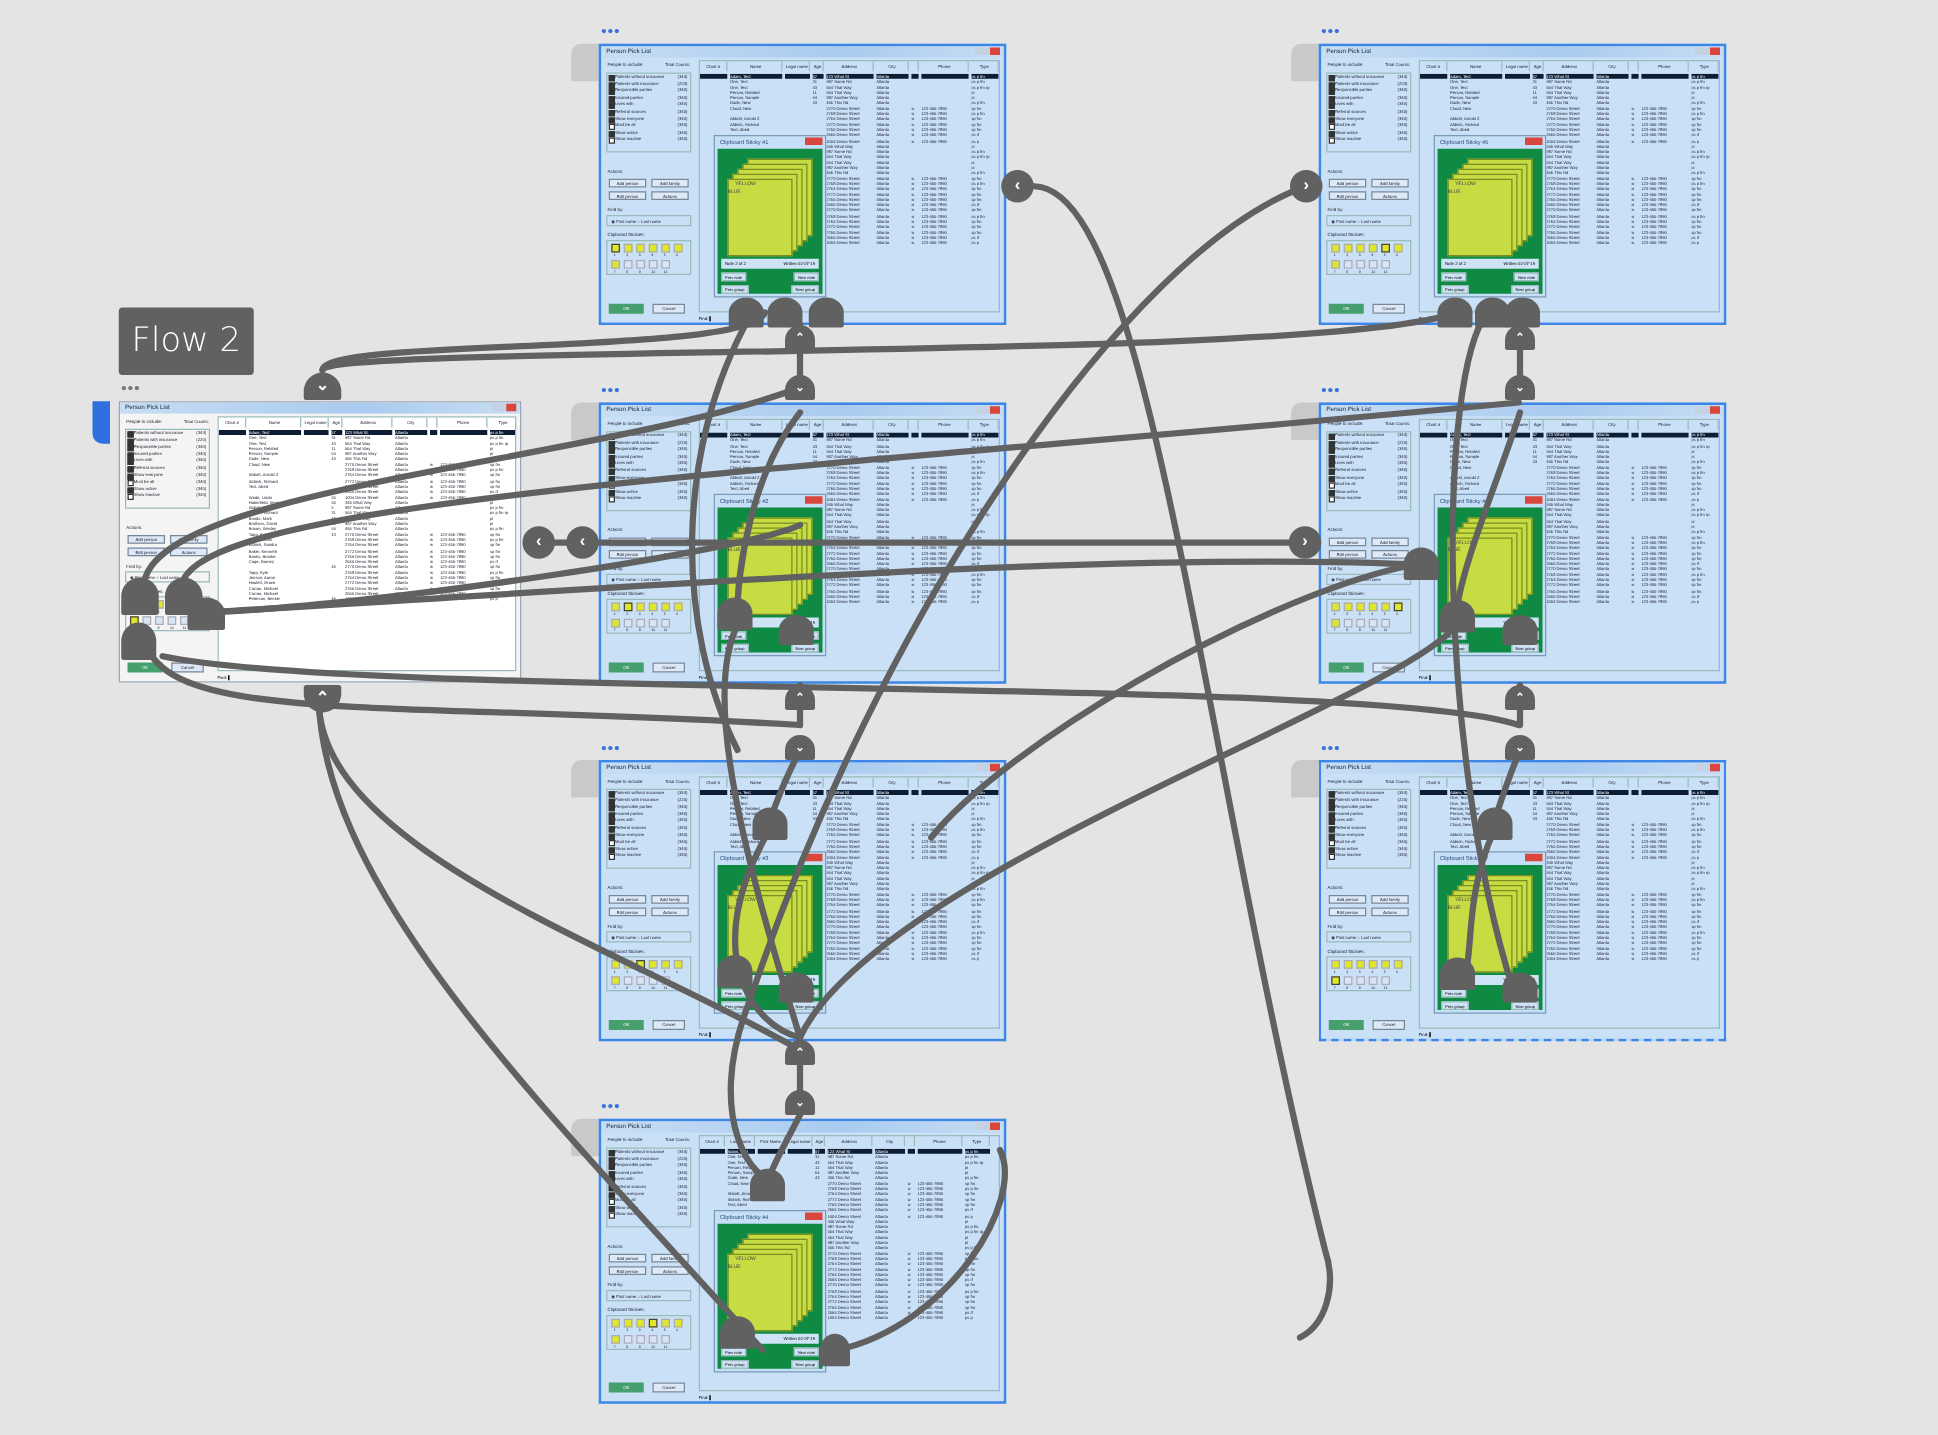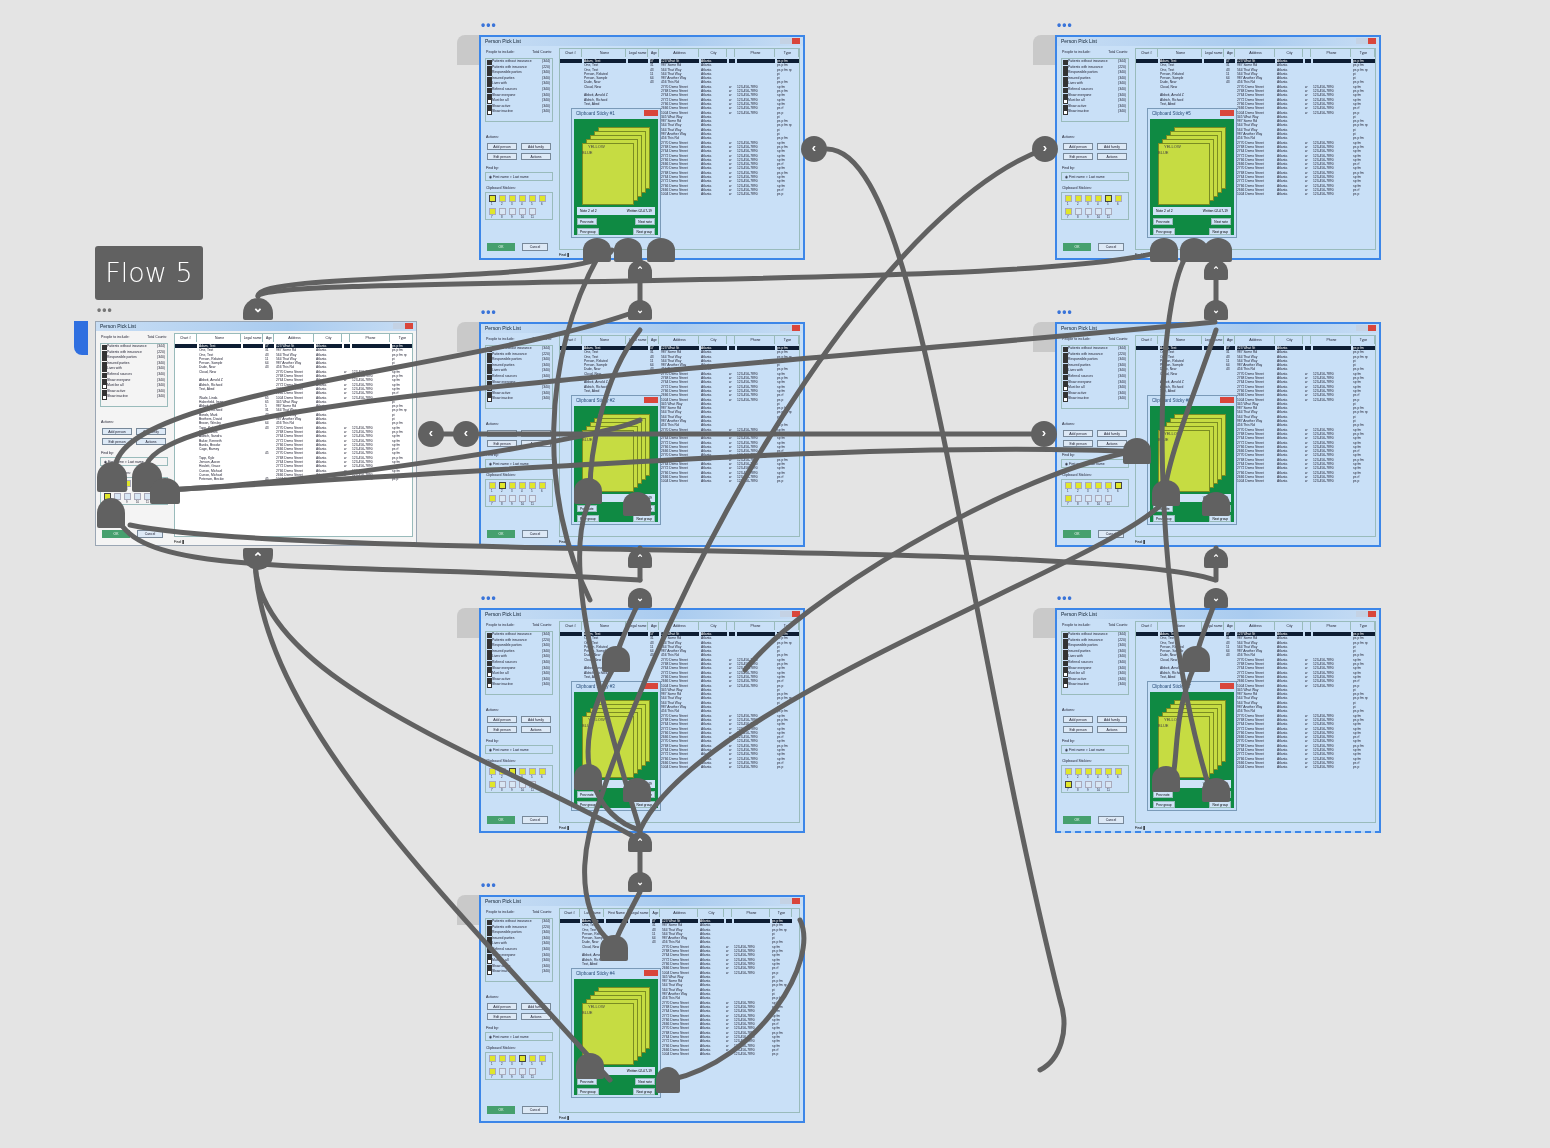--- a/index.html
+++ b/index.html
@@ -55,21 +55,21 @@
 .conn.side{width:26px;height:26px;border-radius:13px;line-height:24px}
 .conn.down{width:30px;height:22px;border-radius:15px 15px 2px 2px;line-height:20px}
 .conn.up{width:30px;height:22px;border-radius:2px 2px 15px 15px;line-height:20px}
 .conn.dual{width:24px;height:20px;border-radius:12px 12px 2px 2px;font-size:9px;line-height:20px}
 .blob{position:absolute;background:#616161;border-radius:50% 50% 2px 2px}
 </style>
 </head>
 <body>
 
 <div id="canvas">
-  <div class="flow-label">Flow 5</div>
+  <div class="flow-label">Flow 2</div>
   <div class="dots gray" style="left:97px;top:306px">•••</div>
   <div class="start-marker"></div>
 
   <div id="screens">
       <div class="screen plain" style="left: 95px; top: 321px; width: 322px; height: 225px;">
         <div class="win-title"><span>Person Pick List</span><div class="win-ctrl"></div></div>
         <div class="win-body">
           <div class="left-pane">
             <div class="sec-label" style="top: 2px;">People to include:</div>
             <div class="tc-label">Total Counts:</div>

